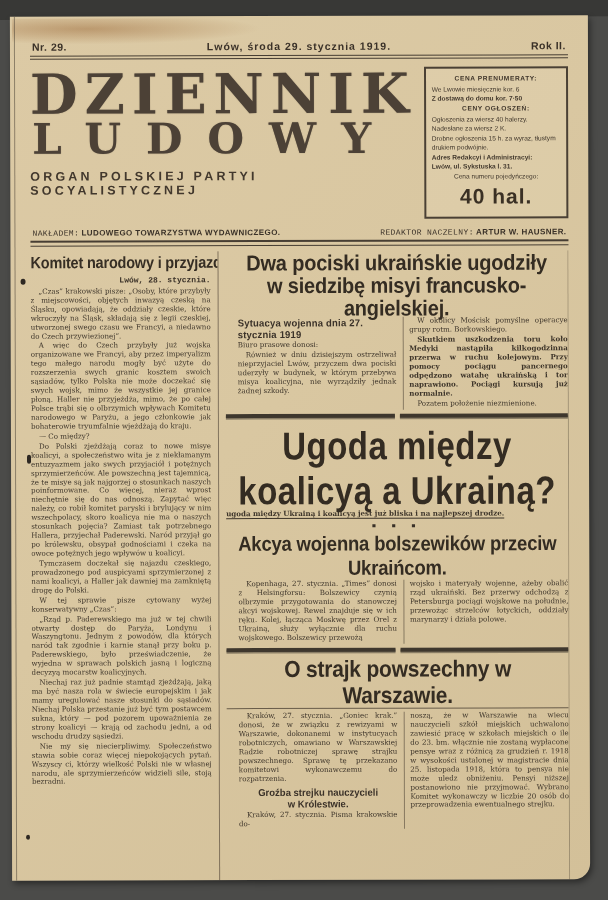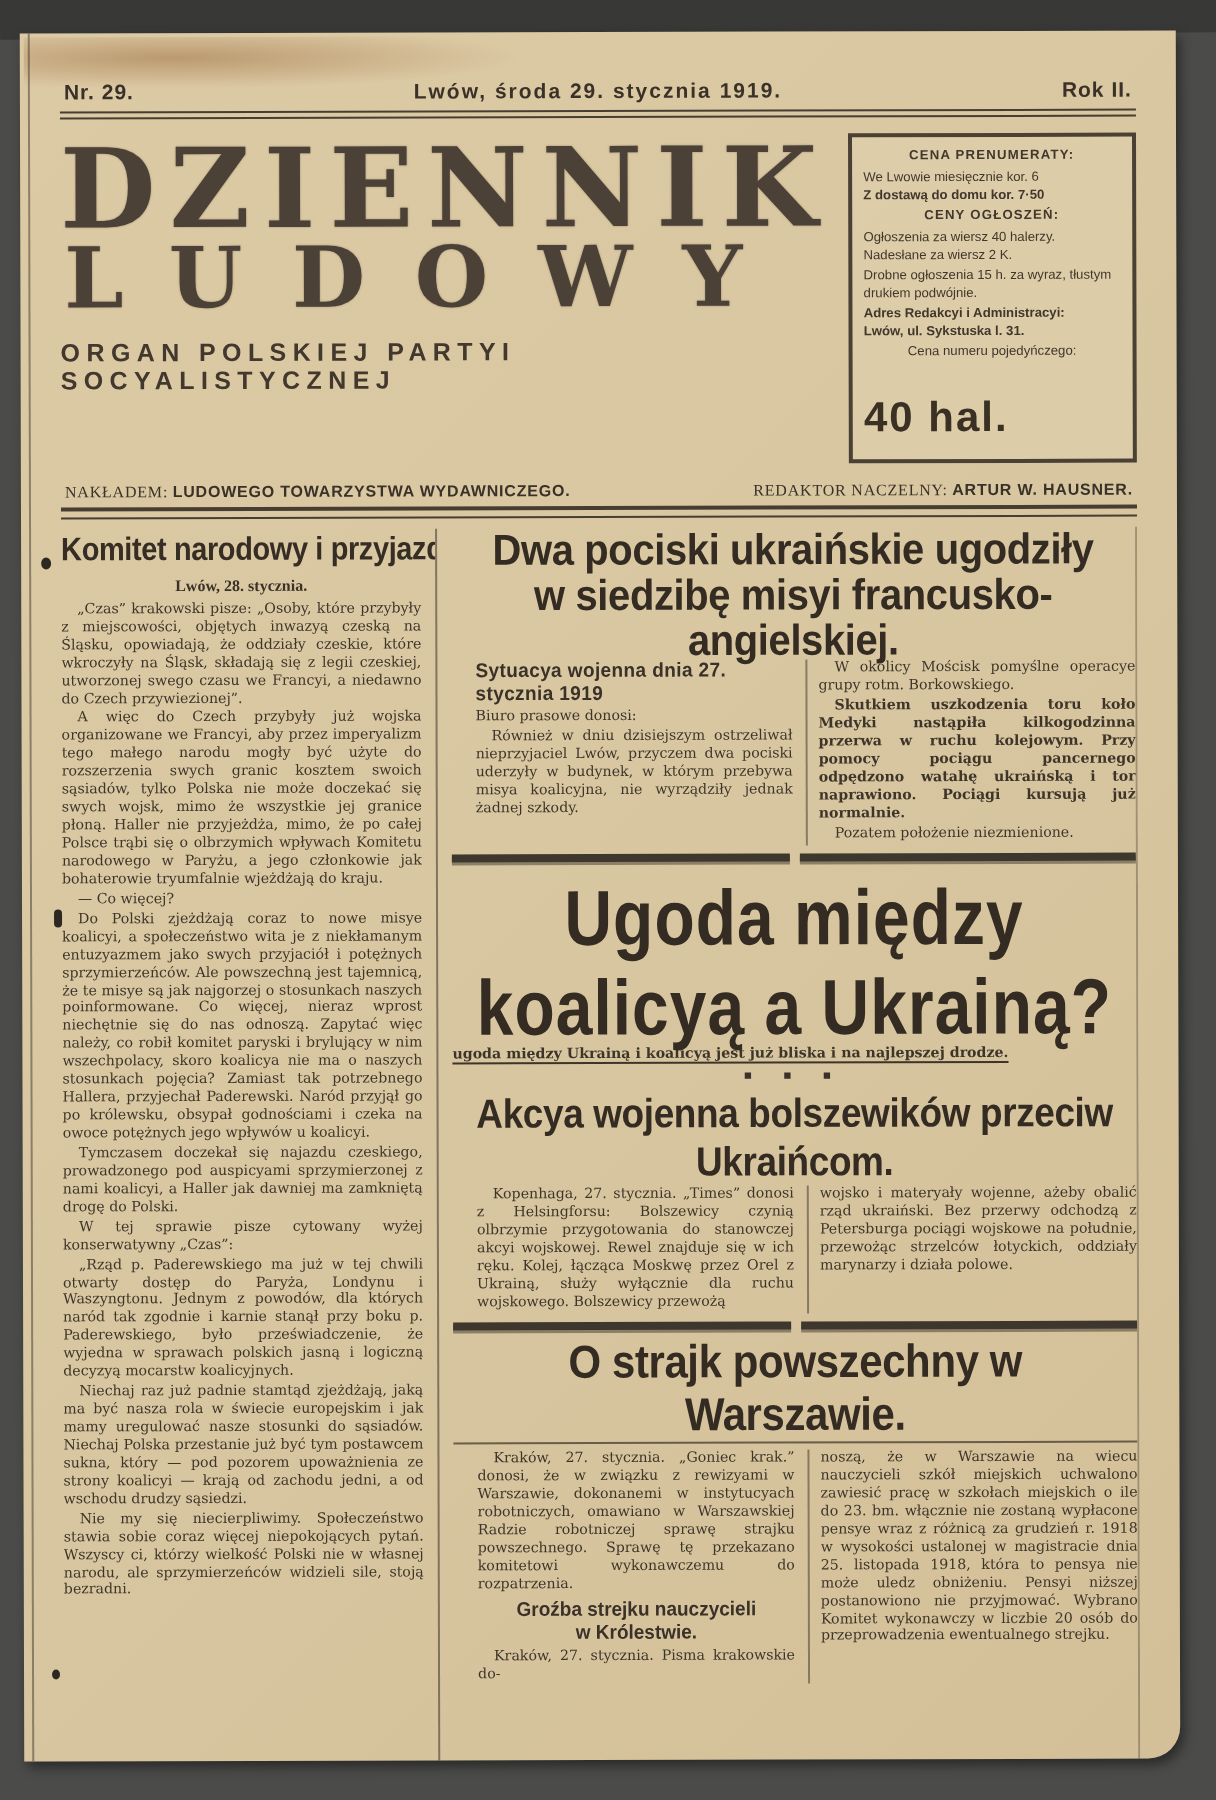--- a/index.html
+++ b/index.html
@@ -37,35 +37,35 @@
     text-shadow:0 0 1px rgba(76,65,54,.5);line-height:.92;}
   .mast-title .l1{font-size:55px;letter-spacing:7px;}
   .mast-title .l2{font-size:42px;letter-spacing:25px;margin-left:2px;}
   .organ{font-weight:bold;font-size:12.5px;letter-spacing:3.2px;margin-top:10px;color:#42382d;}
   .ibox{width:148px;border:2.2px solid #4a4034;padding:5px 6px 4px;margin-left:8px;
     font-size:6.6px;line-height:1.45;color:#41372c;background:rgba(255,245,220,.12);}
   .ibox .bt{font-weight:bold;text-align:center;letter-spacing:.6px;margin-bottom:1px;}
   .ibox .ln{text-align:left;}
   .ibox .ctr{text-align:center;}
   .ibox .bold{font-weight:bold;}
-  .ibox .price{font-size:21px;font-weight:bold;text-align:left;letter-spacing:1px;margin-top:14px;color:#3a3024;}
+  .ibox .price{font-size:21px;font-weight:bold;text-align:center;letter-spacing:1px;margin-top:1px;color:#3a3024;}
 
   
   .imprint{display:flex;justify-content:space-between;font-size:8px;margin-top:9px;padding:0 2px 3px;}
   .imprint .b{font-weight:bold;letter-spacing:.4px;}
-  .imprint .plain{font-family:Liberation Serif, serif;letter-spacing:.4px;}
+  .imprint .plain{font-family:Liberation Mono, monospace;letter-spacing:.4px;}
 
   
   .content{display:flex;margin-top:5px;height:648px;overflow:hidden;}
   .leftcol{width:180px;padding-right:7px;border-right:1px solid rgba(58,48,38,.55);overflow:hidden;}
   .rightcol{flex:1;padding-left:7px;overflow:hidden;border-right:1px solid rgba(58,48,38,.35);}
 
   .art-title{font-weight:bold;font-size:14.5px;letter-spacing:-.2px;transform:scaleY(1.12);
     transform-origin:top left;color:#362e24;margin:2px 0 6px;white-space:nowrap;}
-  .dateline{text-align:center;font-size:8px;font-weight:bold;font-family:Liberation Serif, serif;margin:0 0 3px;}
+  .dateline{text-align:right;font-size:8px;font-weight:bold;font-family:Liberation Mono, monospace;margin:0 0 3px;}
   p.body{font-family:"DejaVu Serif",serif;font-size:7.1px;line-height:1.26;text-align:justify;
     margin:0 0 1px;text-indent:8px;color:rgba(54,45,36,.95);}
   p.body.noind{text-indent:0;}
   p.body.b{font-weight:bold;}
 
   .sec{margin-bottom:2px;}
   .headline{font-weight:bold;text-align:center;color:#342c22;letter-spacing:-.2px;}
   .h-war{font-size:20px;line-height:1.04;transform:scaleY(1.08);transform-origin:top center;margin:1px 0 3px;}
   .h-xl{font-size:33px;transform:scaleY(1.18);transform-origin:top center;margin:6px 0 10px;letter-spacing:.5px;}
   .h-md{font-size:18.5px;transform:scaleY(1.1);transform-origin:top center;margin:2px 0 4px;}
@@ -141,21 +141,21 @@
     </div>
     <div class="rule-double thick"></div>
 
     <div class="content">
 
       <div class="leftcol">
         <div class="art-title">Komitet narodowy i przyjazd Hallera.</div>
         <div class="dateline">Lwów, 28. stycznia.</div>
         <p class="body">„Czas” krakowski pisze: „Osoby, które przybyły z miejscowości, objętych inwazyą czeską na Śląsku, opowiadają, że oddziały czeskie, które wkroczyły na Śląsk, składają się z legii czeskiej, utworzonej swego czasu we Francyi, a niedawno do Czech przywiezionej”.</p>
         <p class="body">A więc do Czech przybyły już wojska organizowane we Francyi, aby przez imperyalizm tego małego narodu mogły być użyte do rozszerzenia swych granic kosztem swoich sąsiadów, tylko Polska nie może doczekać się swych wojsk, mimo że wszystkie jej granice płoną. Haller nie przyjeżdża, mimo, że po całej Polsce trąbi się o olbrzymich wpływach Komitetu narodowego w Paryżu, a jego członkowie jak bohaterowie tryumfalnie wjeżdżają do kraju.</p>
-        <p class="body">— Co więcej?</p>
+        <p class="body">— Co między?</p>
         <p class="body">Do Polski zjeżdżają coraz to nowe misye koalicyi, a społeczeństwo wita je z niekłamanym entuzyazmem jako swych przyjaciół i potężnych sprzymierzeńców. Ale powszechną jest tajemnicą, że te misye są jak najgorzej o stosunkach naszych poinformowane. Co więcej, nieraz wprost niechętnie się do nas odnoszą. Zapytać więc należy, co robił komitet paryski i brylujący w nim wszechpolacy, skoro koalicya nie ma o naszych stosunkach pojęcia? Zamiast tak potrzebnego Hallera, przyjechał Paderewski. Naród przyjął go po królewsku, obsypał godnościami i czeka na owoce potężnych jego wpływów u koalicyi.</p>
         <p class="body">Tymczasem doczekał się najazdu czeskiego, prowadzonego pod auspicyami sprzymierzonej z nami koalicyi, a Haller jak dawniej ma zamkniętą drogę do Polski.</p>
         <p class="body">W tej sprawie pisze cytowany wyżej konserwatywny „Czas”:</p>
         <p class="body">„Rząd p. Paderewskiego ma już w tej chwili otwarty dostęp do Paryża, Londynu i Waszyngtonu. Jednym z powodów, dla których naród tak zgodnie i karnie stanął przy boku p. Paderewskiego, było przeświadczenie, że wyjedna w sprawach polskich jasną i logiczną decyzyą mocarstw koalicyjnych.</p>
         <p class="body">Niechaj raz już padnie stamtąd zjeżdżają, jaką ma być nasza rola w świecie europejskim i jak mamy uregulować nasze stosunki do sąsiadów. Niechaj Polska przestanie już być tym postawcem sukna, który — pod pozorem upoważnienia ze strony koalicyi — krają od zachodu jedni, a od wschodu drudzy sąsiedzi.</p>
         <p class="body">Nie my się niecierpliwimy. Społeczeństwo stawia sobie coraz więcej niepokojących pytań. Wszyscy ci, którzy wielkość Polski nie w własnej narodu, ale sprzymierzeńców widzieli sile, stoją bezradni.</p>
 
       </div>
 
       <div class="rightcol">

